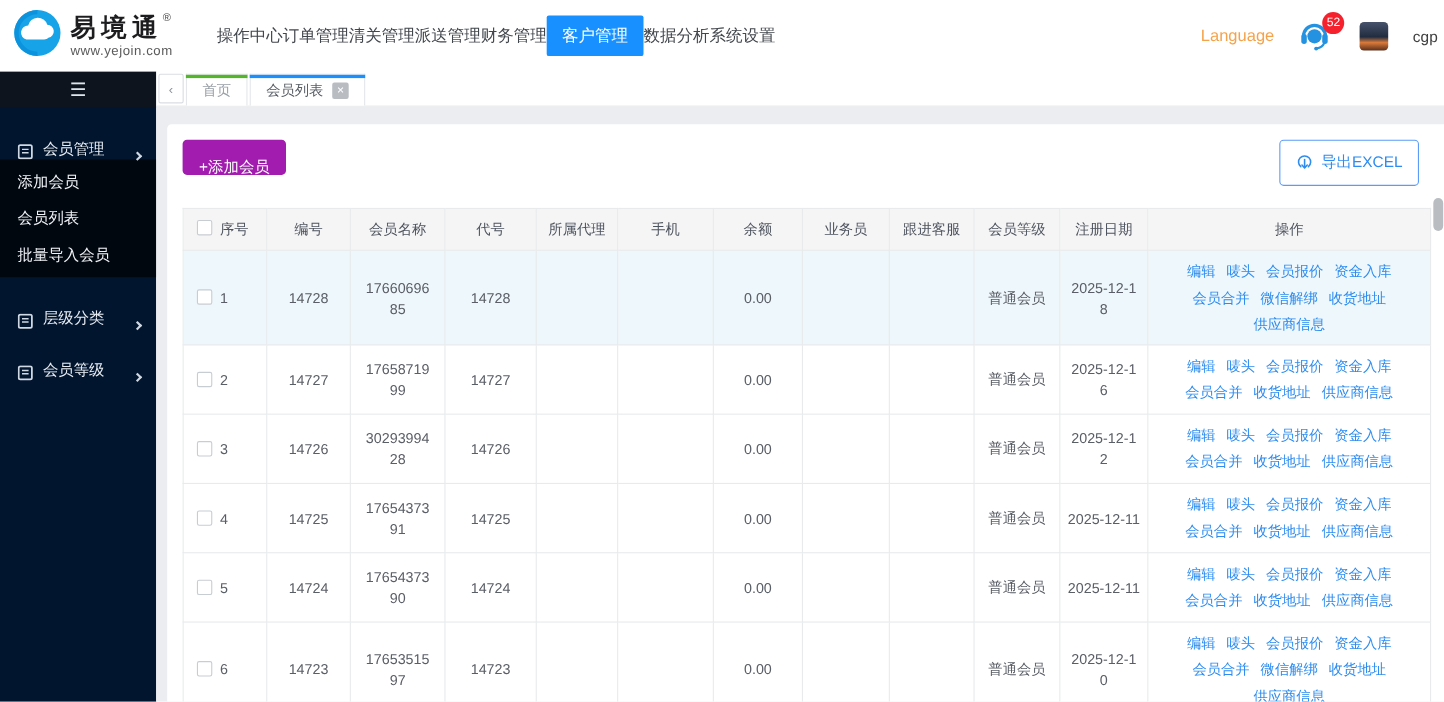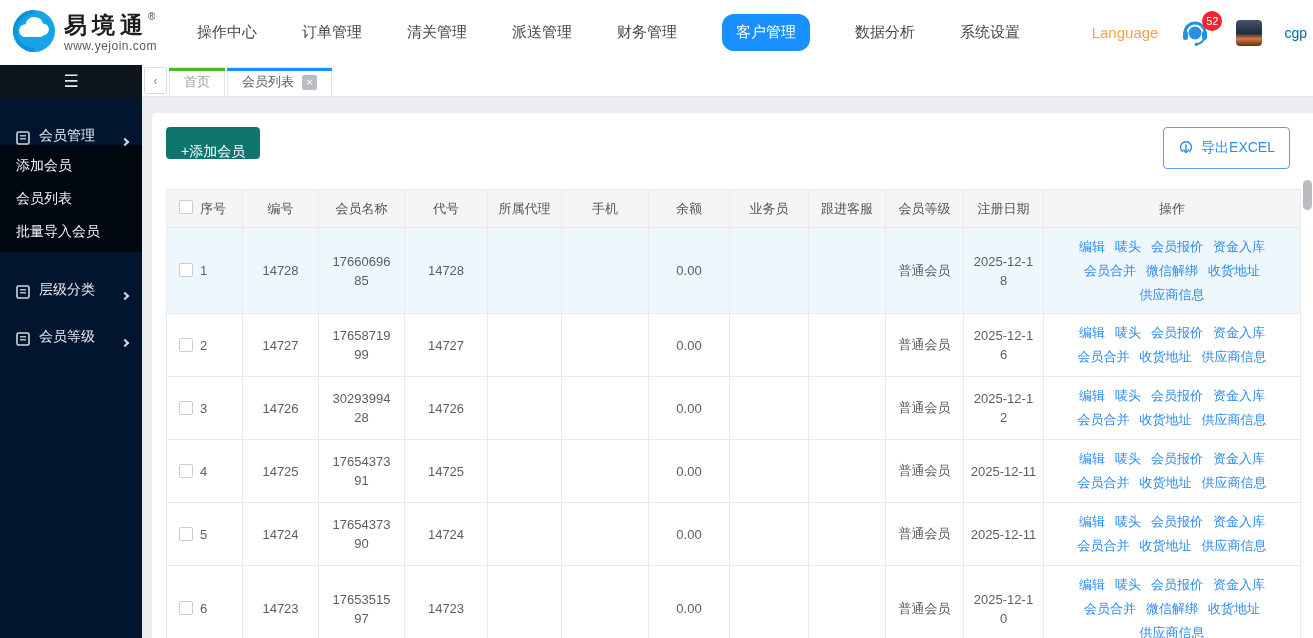--- a/index.html
+++ b/index.html
@@ -8,33 +8,33 @@
 
   
   .header { height:65px; display:flex; align-items:center; background:#fff; position:relative; z-index:3; }
   .logo { display:flex; align-items:center; padding-left:10px; width:175px; flex:0 0 auto; }
   .logo-text { margin-left:6px; line-height:1; }
   .brand-row { display:flex; align-items:flex-start; }
   .brand-name { font-size:23px; font-weight:bold; color:#1d1d1f; letter-spacing:5px; }
   .brand-reg { font-size:10px; color:#444; margin-top:-2px; }
   .brand-site { font-size:12px; color:#5a5a5a; margin-top:3px; letter-spacing:0.5px; }
 
-  .nav { display:flex; align-items:center; gap:45px; margin-left:22px; flex:1 1 auto; }
+  .nav { display:flex; align-items:center; margin-left:22px; flex:1 1 auto; }
   .nav-item { font-size:15px; color:#42474e; cursor:pointer; white-space:nowrap; }
-  .nav-item.active { background:#1890ff; color:#fff; padding:9px 14px; border-radius:12px; }
+  .nav-item.active { background:#1890ff; color:#fff; padding:9px 14px; border-radius:2px; }
 
   .header-right { display:flex; align-items:center; gap:22px; padding-right:6px; flex:0 0 auto; }
   .lang { color:#f5a34a; font-size:15px; cursor:pointer; }
   .service-wrap { position:relative; width:34px; height:32px; cursor:pointer; }
   .badge { position:absolute; top:-6px; right:-8px; min-width:20px; height:20px; border-radius:10px;
            background:#f5222d; color:#fff; font-size:11px; display:flex; align-items:center;
            justify-content:center; padding:0 4px; }
   .avatar { width:26px; height:26px; border-radius:4px;
             background:linear-gradient(180deg,#47536b 0%,#222c40 52%,#d97a3a 72%,#5c2f1a 100%); }
-  .username { font-size:14px; color:#0369a1; }
+  .username { font-size:14px; color:#404040; }
 
   
   .body-row { display:flex; height:573px; }
   .sidebar { width:142px; flex:0 0 auto; background:#02152e; color:#e8edf3; }
   .side-top { height:33px; background:#0d141d; display:flex; align-items:center; justify-content:center;
               color:#dfe5ec; font-size:17px; cursor:pointer; }
   .menu-group { display:flex; align-items:flex-end; height:47px; padding:0 12px 0 16px; cursor:pointer; font-size:14px; }
   .menu-group .label { margin-left:9px; flex:1; }
   .chevron { width:6px; height:6px; border-top:2px solid #cfd8e3; border-right:2px solid #cfd8e3;
              transform:rotate(45deg); margin-right:2px; }
@@ -55,21 +55,21 @@
   .tab.active { color:#565c64; }
   .tab-close { width:15px; height:15px; border-radius:2px; background:#b9bdc2; color:#fff; font-size:11px;
                line-height:15px; text-align:center; cursor:pointer; }
 
   
   .content { flex:1; background:#ebedf0; position:relative; overflow:hidden; }
   .panel { position:absolute; left:10px; top:16px; right:0; bottom:-20px; background:#fff;
            border-radius:4px 0 0 0; padding:14px; }
 
   .toolbar { display:flex; align-items:flex-start; }
-  .btn-primary { background:#0f766e; color:#fff; border:none; border-radius:4px; height:31px; padding:16px 15px;
+  .btn-primary { background:#a21caf; color:#fff; border:none; border-radius:4px; height:31px; padding:16px 15px;
                  font-size:14px; cursor:pointer; font-family:inherit; }
   .toolbar-right { margin-left:auto; display:flex; gap:9px; padding-right:9px; }
   .btn-outline { background:#fff; border:1px solid #5a9cf8; color:#2d8cf0; border-radius:4px; height:42px;
                  padding:0 14px; font-size:14px; display:flex; align-items:center; gap:7px; cursor:pointer; font-family:inherit; }
   .btn-outline svg { flex:0 0 auto; }
 
   
   .table-wrap { margin-top:20px; }
   table.grid { border-collapse:collapse; table-layout:fixed; width:1134px; }
   table.grid th, table.grid td { border:1px solid #e8eaec; font-weight:normal; }

